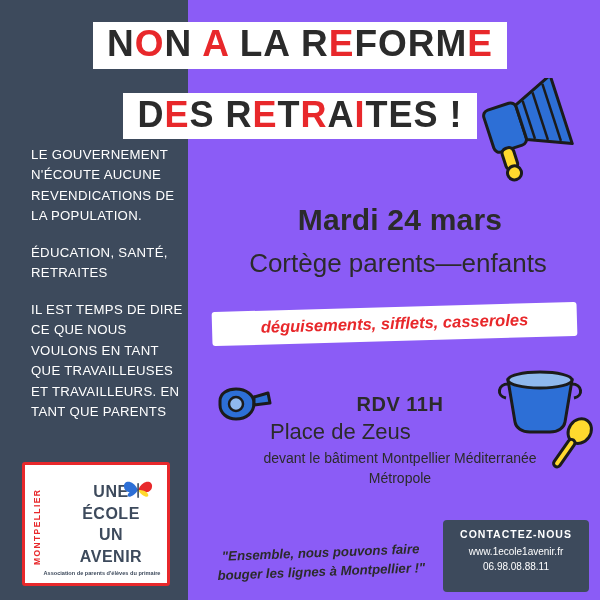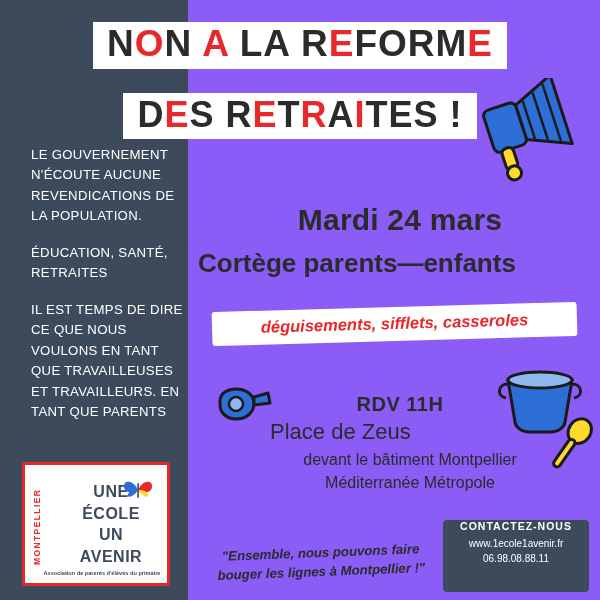--- a/index.html
+++ b/index.html
@@ -116,23 +116,23 @@
     text-align: center;
     font-size: 30px;
     font-weight: bold;
     color: #2b2b2b;
     letter-spacing: 0.2px;
   }
   .cortege-line {
     position: absolute;
     left: 198px; top: 248px;
     width: 400px;
-    text-align: left;
+    text-align: center;
     font-size: 26px;
-    font-weight: bold;
+    font-weight: normal;
     color: #2b2b2b;
   }
 
   .banner {
     position: absolute;
     left: 212px; top: 307px;
     width: 365px;
     background: #ffffff;
     border-radius: 3px;
     padding: 7px 6px 8px 6px;
@@ -157,24 +157,24 @@
   }
   .place {
     position: absolute;
     left: 270px; top: 419px;
     width: 260px;
     font-size: 22px;
     color: #2b2b2b;
   }
   .addr {
     position: absolute;
-    left: 260px; top: 448px;
+    left: 250px; top: 448px;
     width: 300px;
     text-align: center;
-    font-size: 16px;
+    font-size: 14px;
     color: #2b2b2b;
     line-height: 1.45;
   }
 
   .quote {
     position: absolute;
     left: 206px; top: 543px;
     width: 230px;
     text-align: center;
     font-size: 13.2px;
@@ -187,20 +187,21 @@
 
   
   .contact {
     position: absolute;
     left: 443px; top: 520px;
     width: 146px; height: 72px;
     background: #3d4a5c;
     border-radius: 4px;
     color: #ffffff;
     text-align: center;
+    padding-top: 8px;
   }
   .contact .c-title {
     font-size: 10.5px;
     font-weight: bold;
     letter-spacing: 1px;
     margin-bottom: 5px;
   }
   .contact .c-line {
     font-size: 10px;
     line-height: 1.45;

